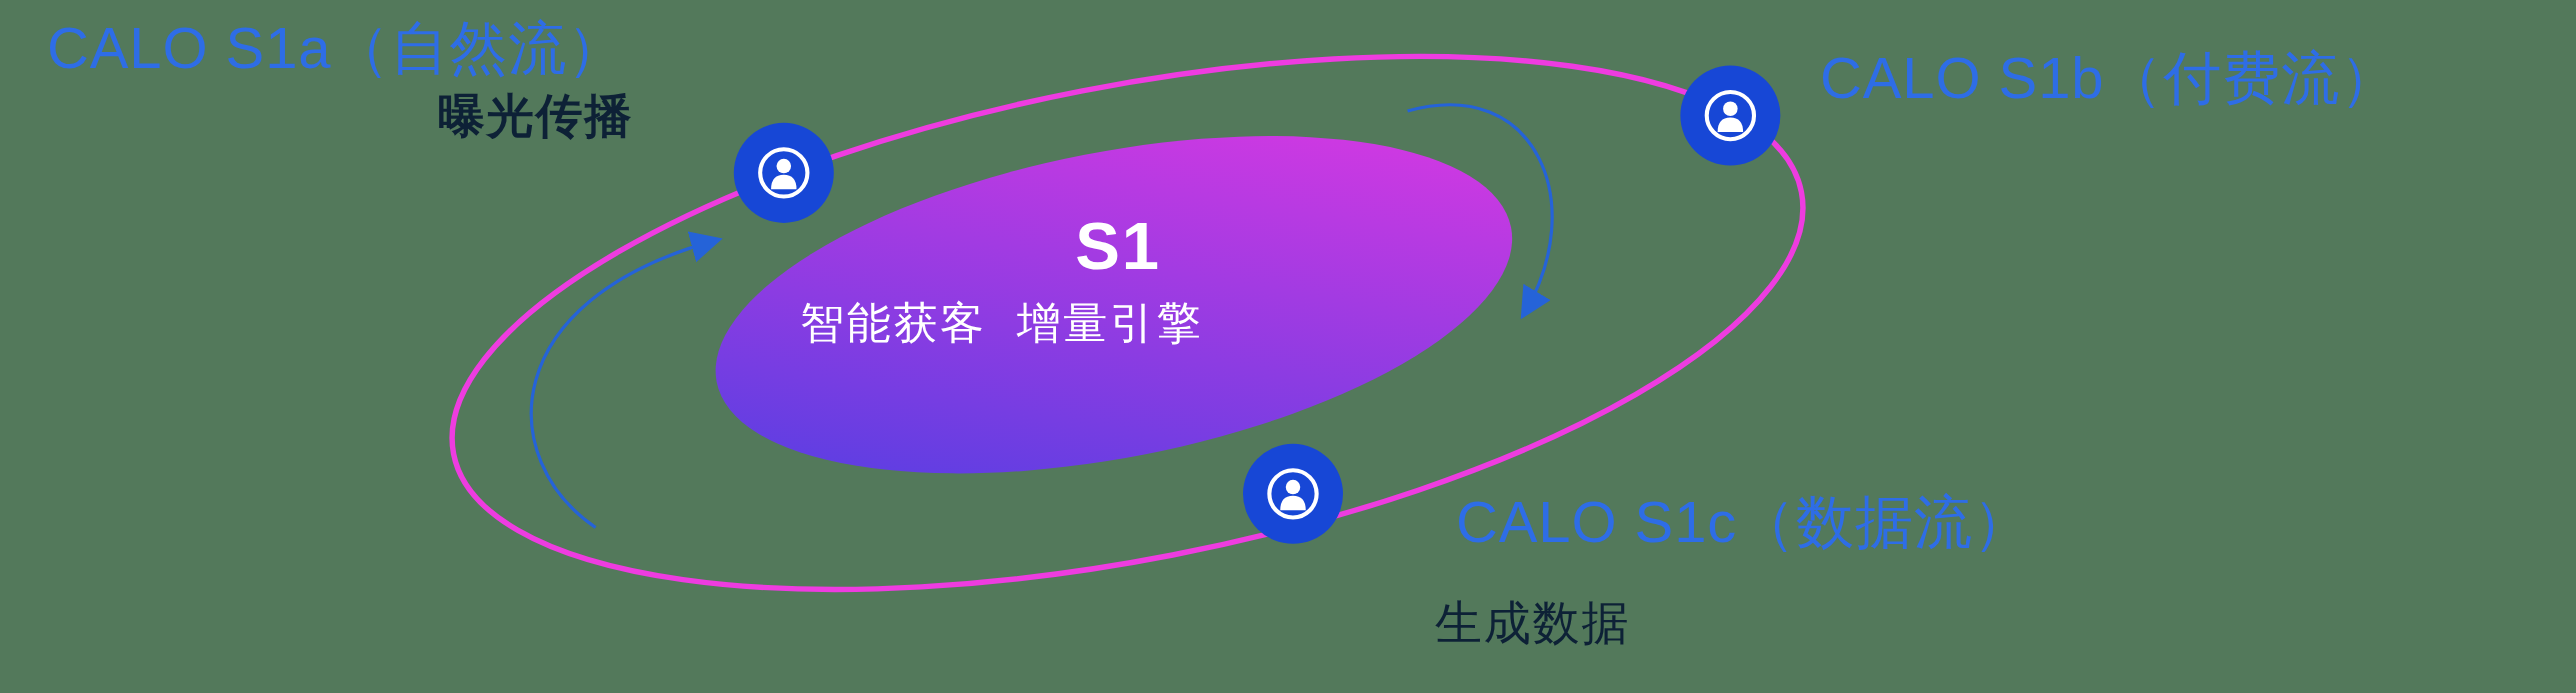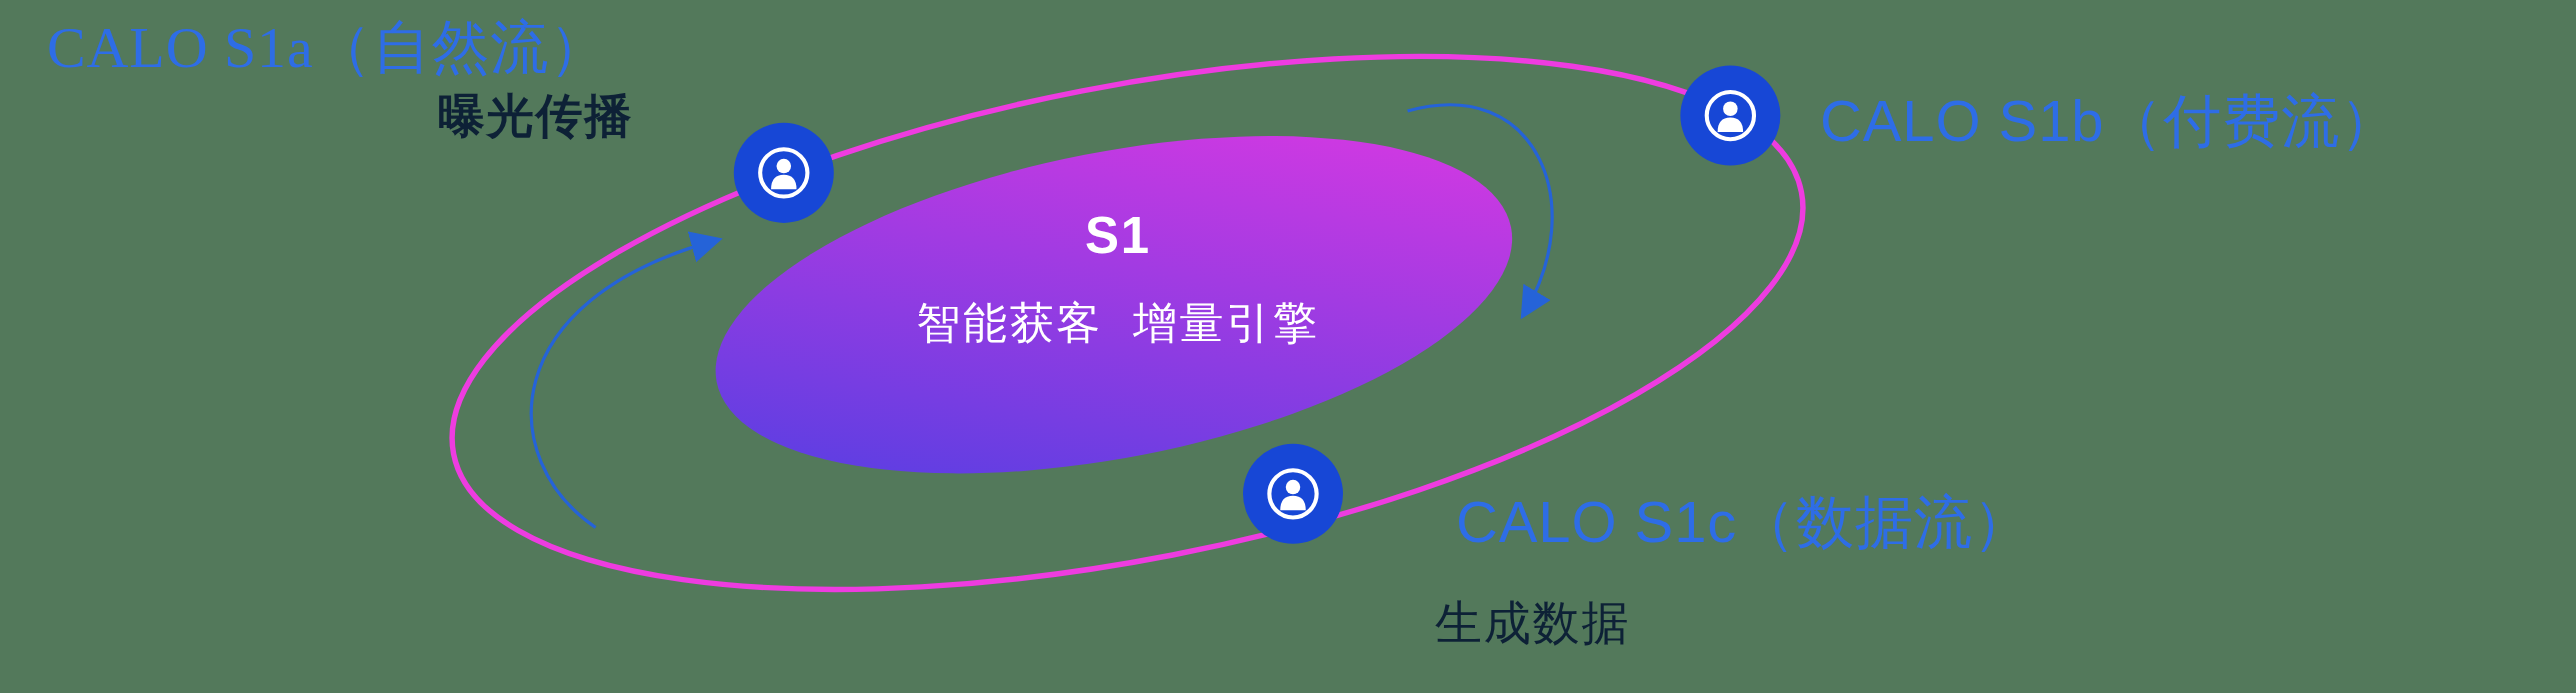--- a/index.html
+++ b/index.html
@@ -32,37 +32,37 @@
     color: #0d2136;           
     font-size: 47px;
     font-weight: 500;
     letter-spacing: 1.8px;
   }
 
   .center-title {
     left: 818px; top: 207px; width: 600px;
     text-align: center;
     color: #ffffff;
-    font-size: 51px;
+    font-size: 67px;
     font-weight: 700;
     letter-spacing: 1.8px;
   }
   .center-sub {
     left: 800px; top: 298px; width: 636px;
-    text-align: center;
+    text-align: left;
     color: #ffffff;
     font-size: 44px;
     font-weight: 500;
     letter-spacing: 2.7px;
     white-space: pre; 
   }
 
-  .pos-s1a-title { left: 47px;  top: 14.5px; font-family: Liberation Serif, serif;  }
+  .pos-s1a-title { left: 47px;  top: 14.5px;  }
   .pos-s1a-sub   { left: 438px; top: 89px; font-weight: bold;  }
-  .pos-s1b-title { left: 1820px; top: 45px; margin-top: 43px; }
+  .pos-s1b-title { left: 1820px; top: 45px; }
   .pos-s1b-sub   { left: 1955px; top: 120px; }
   .pos-s1c-title { left: 1456px; top: 489px; text-align: right; }
   .pos-s1c-sub   { left: 1435px; top: 596px; }
 </style>
 </head>
 <body>
 
 <div class="stage">
 
   <svg class="diagram" viewBox="0 0 2833 763" aria-hidden="true">

